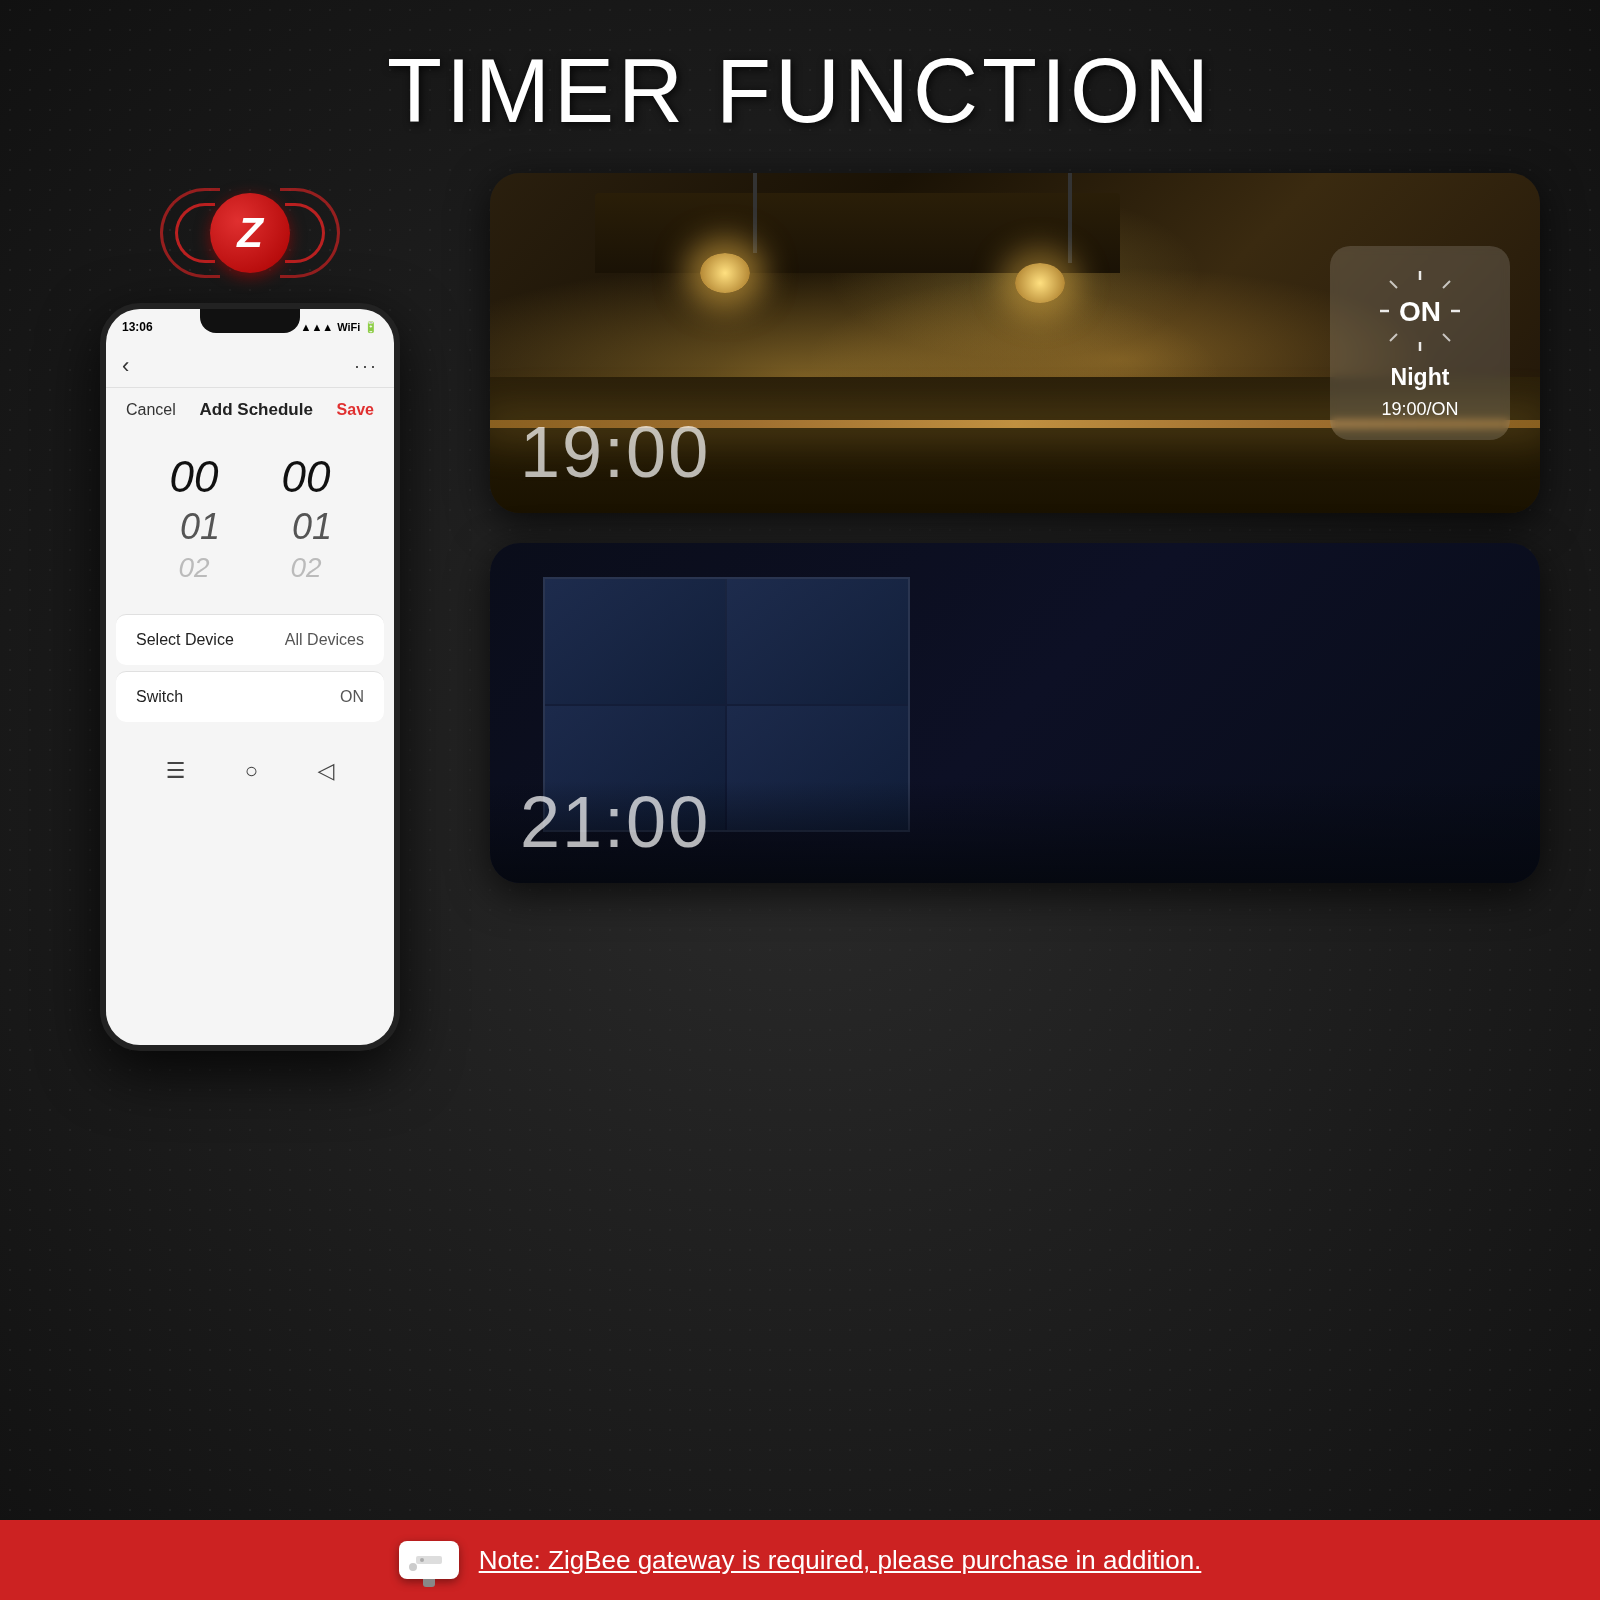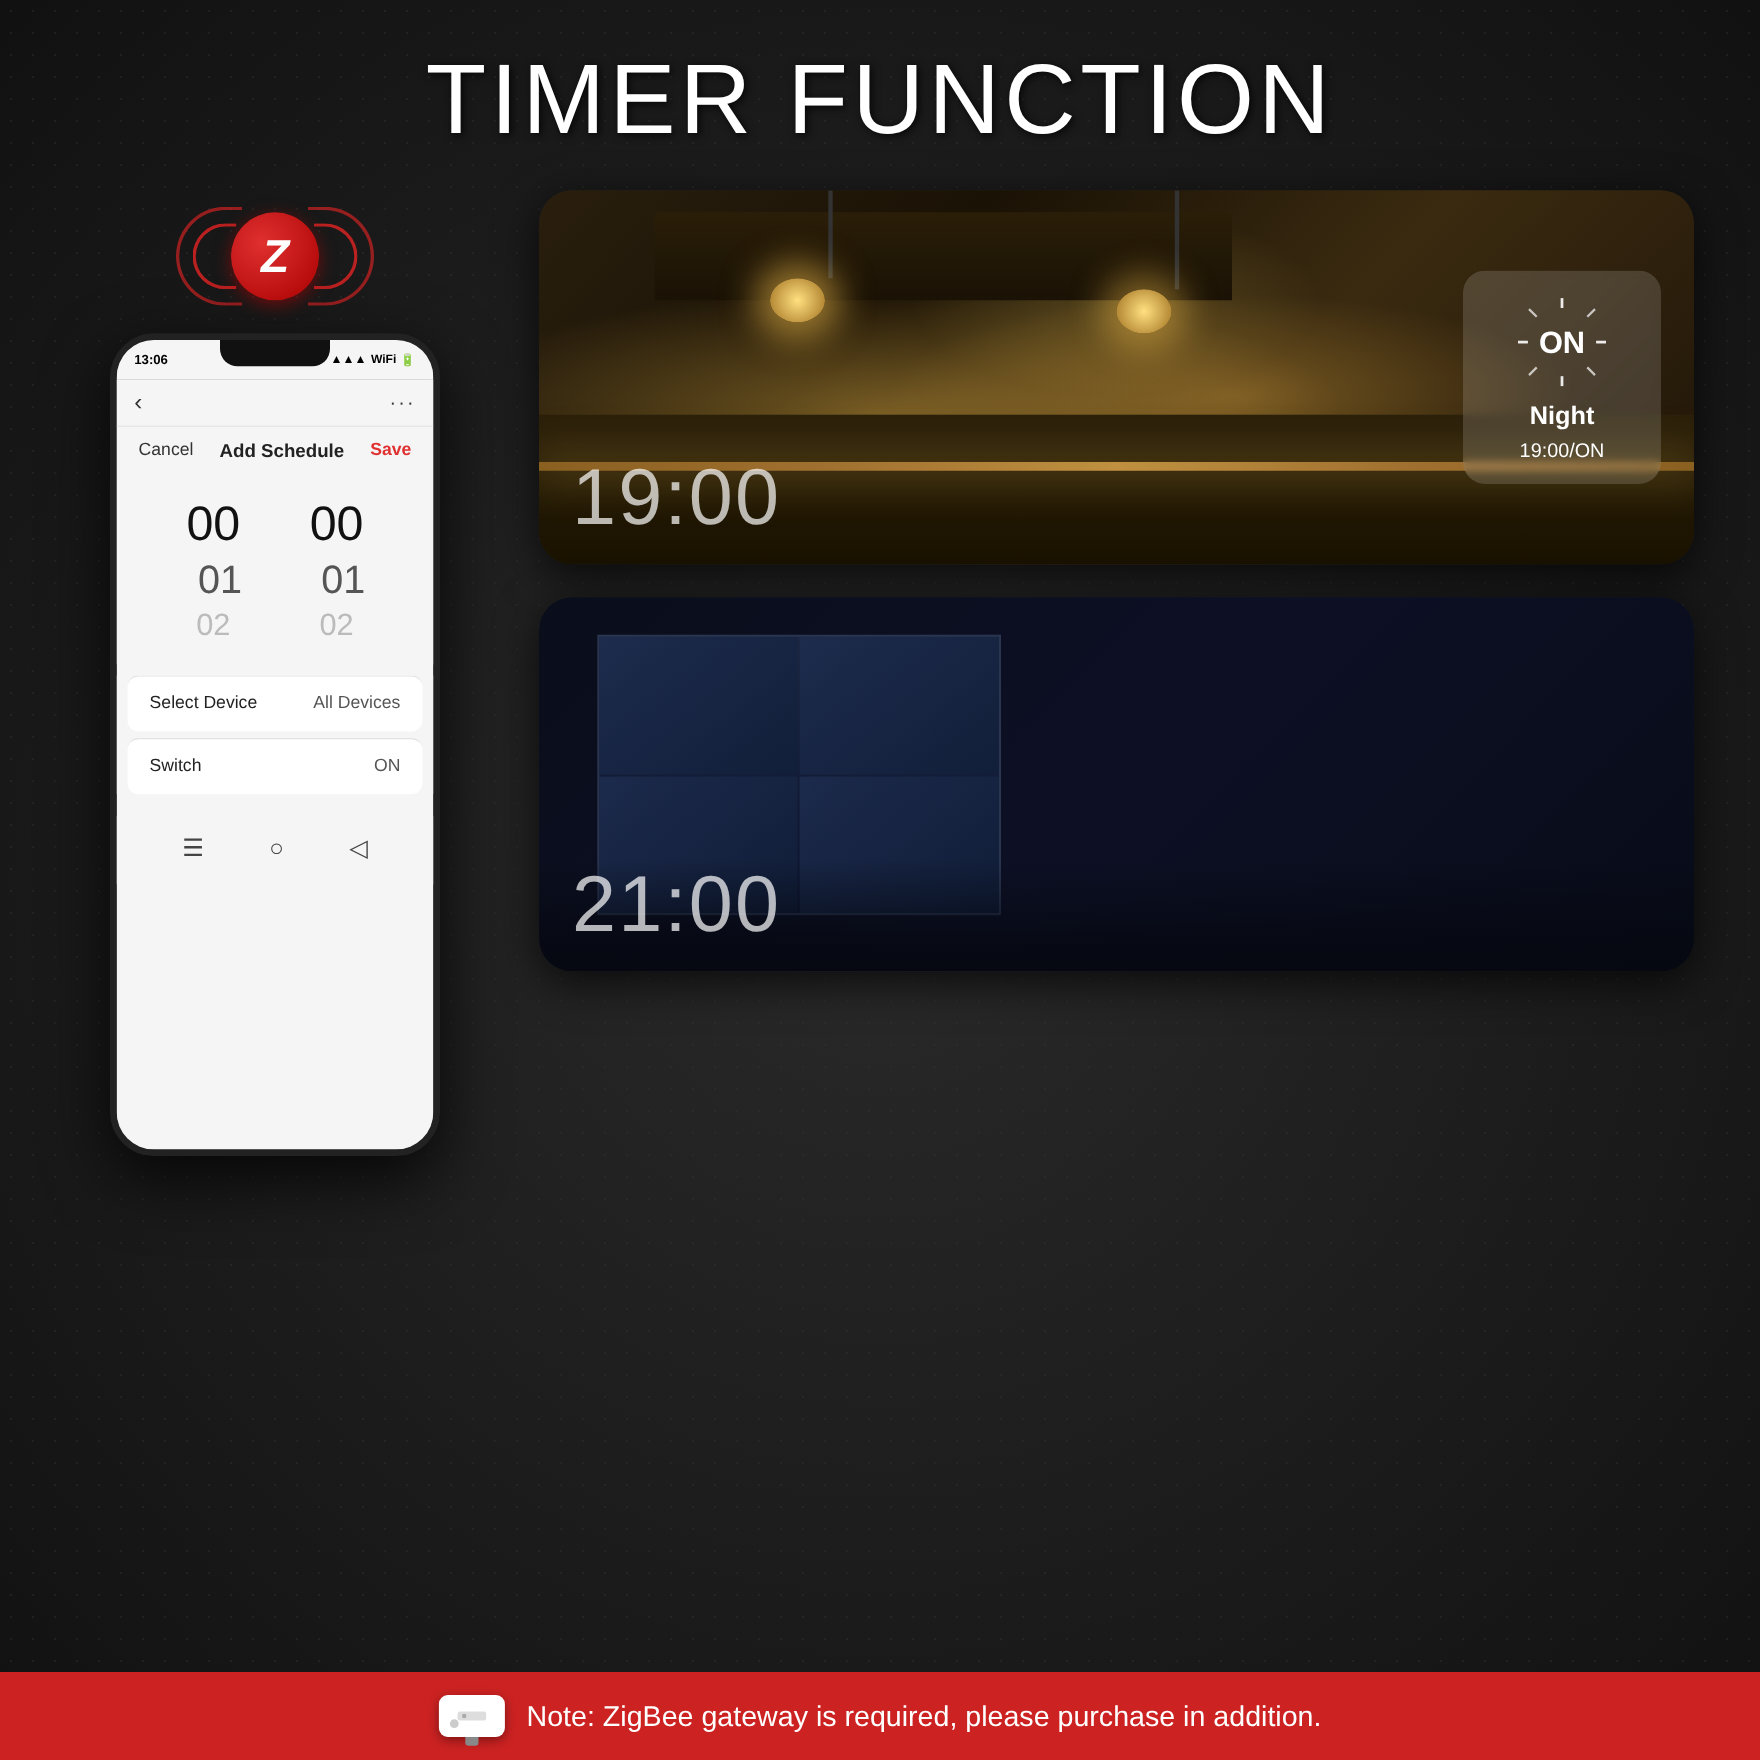--- a/index.html
+++ b/index.html
@@ -239,20 +239,21 @@
       font-weight: 600;
     }
 
     
     .time-picker {
       background: #f5f5f5;
       padding: 20px 0;
       display: flex;
       flex-direction: column;
       align-items: center;
+      font-style: italic;
     }
 
     .time-columns {
       display: flex;
       justify-content: center;
       gap: 60px;
       width: 100%;
       padding: 0 20px;
     }
 
@@ -502,20 +503,21 @@
       border-radius: 50%;
       position: absolute;
       left: 10px;
       bottom: 8px;
     }
 
     .bottom-note-text {
       font-size: 26px;
       color: #fff;
       font-weight: 500;
+      text-decoration: underline;
     }
 
     
     .dial-svg {
       width: 90px;
       height: 90px;
     }
   </style>
 </head>
 <body>

